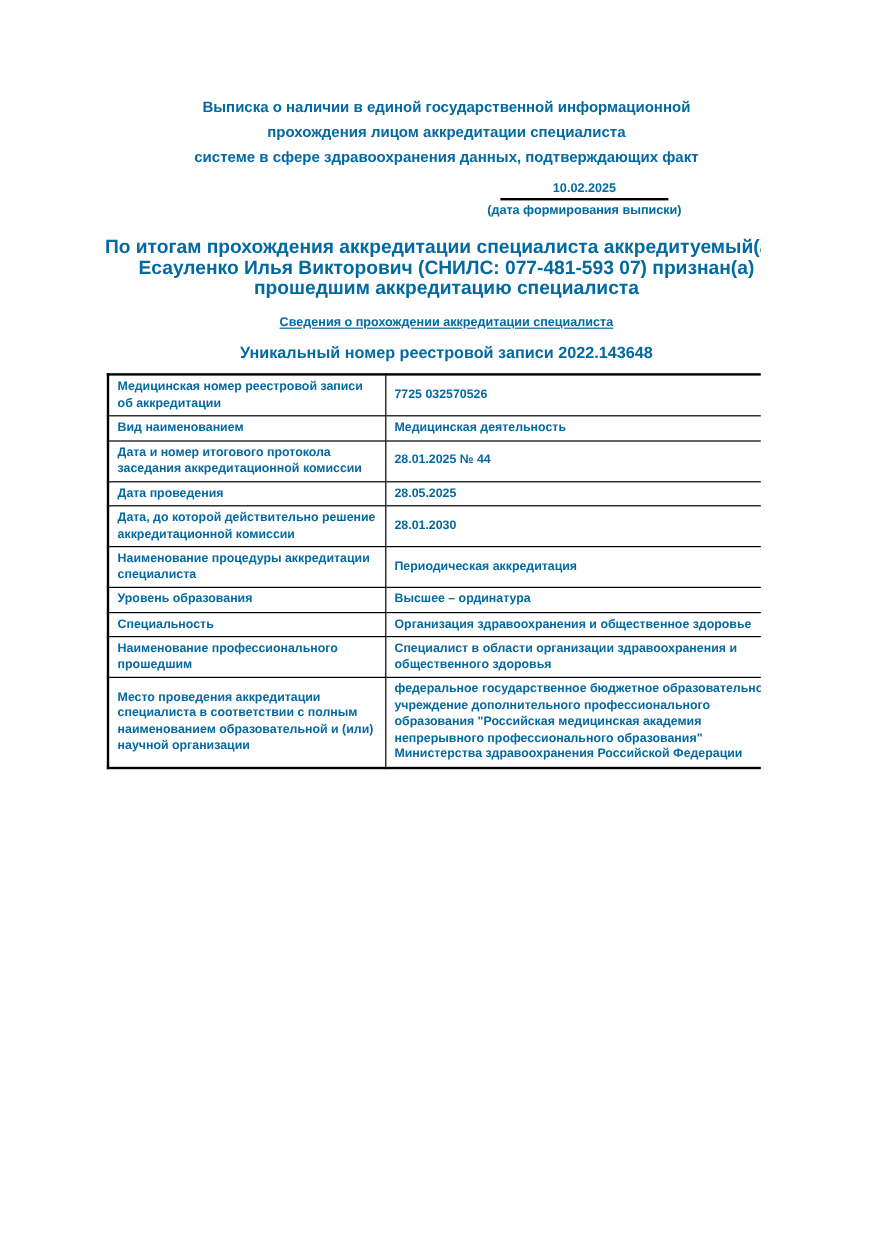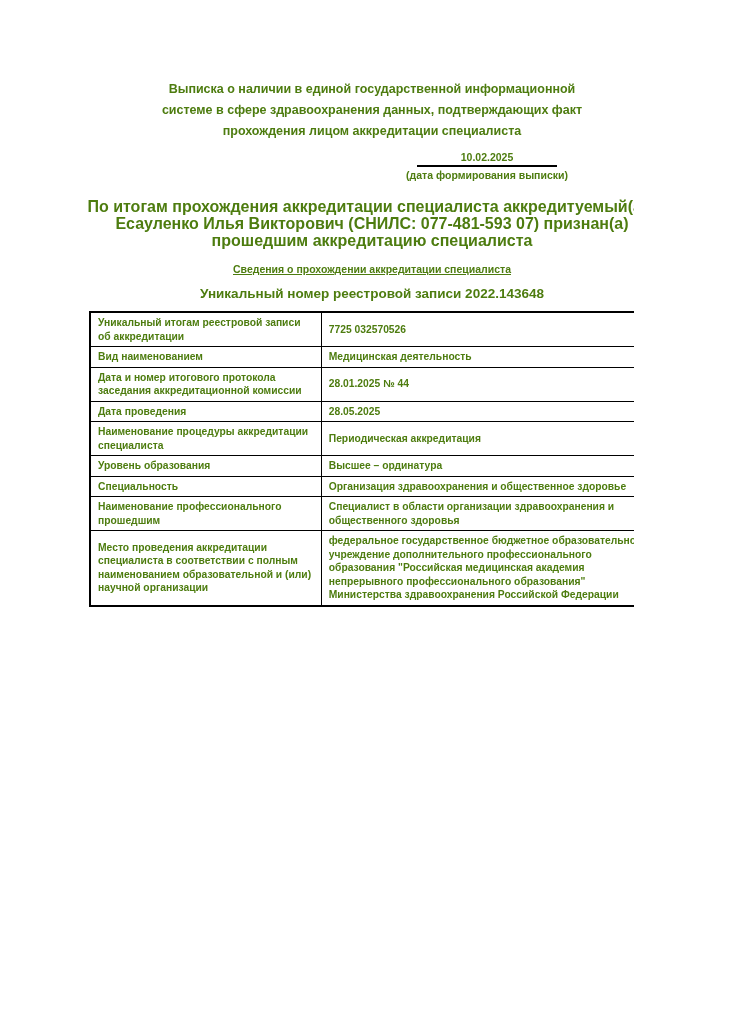--- a/index.html
+++ b/index.html
@@ -7,21 +7,21 @@
     padding: 0;
     background: #ffffff;
   }
   .page {
     position: relative;
     width: 634px;
     height: 1029px;
     background: #ffffff;
     font-family: "Liberation Sans", sans-serif;
     font-weight: bold;
-    color: #4d7c0f;
+    color: #0369a1;
     overflow: hidden;
   }
   .content {
     position: absolute;
     left: 89px;
     top: 0;
     width: 566px;
   }
   .doc-title {
     margin-top: 79px;
@@ -84,52 +84,56 @@
   }
 </style>
 </head>
 <body>
 
 <div class="page">
   <div class="content">
 
     <div class="doc-title">
       <div>Выписка о наличии в единой государственной информационной</div>
+      <div>прохождения лицом аккредитации специалиста</div>
       <div>системе в сфере здравоохранения данных, подтверждающих факт</div>
-      <div>прохождения лицом аккредитации специалиста</div>
     </div>
 
     <div class="date-block">
       <div class="date-value">10.02.2025</div>
       <div class="date-caption">(дата формирования выписки)</div>
     </div>
 
     <p class="paragraph">По итогам прохождения аккредитации специалиста аккредитуемый(ая) Есауленко Илья Викторович (СНИЛС: 077-481-593 07) признан(а) прошедшим аккредитацию специалиста</p>
 
     <div class="section-heading">Сведения о прохождении аккредитации специалиста</div>
 
     <div class="registry-heading">Уникальный номер реестровой записи 2022.143648</div>
 
     <table class="acc-table">
       <tbody>
         <tr>
-          <td class="label-cell">Уникальный итогам реестровой записи об аккредитации</td>
+          <td class="label-cell">Медицинская номер реестровой записи об аккредитации</td>
           <td class="value-cell">7725 032570526</td>
         </tr>
         <tr>
           <td class="label-cell">Вид наименованием</td>
           <td class="value-cell">Медицинская деятельность</td>
         </tr>
         <tr>
           <td class="label-cell">Дата и номер итогового протокола заседания аккредитационной комиссии</td>
           <td class="value-cell">28.01.2025 № 44</td>
         </tr>
         <tr>
           <td class="label-cell">Дата проведения</td>
           <td class="value-cell">28.05.2025</td>
+        </tr>
+        <tr>
+          <td class="label-cell">Дата, до которой действительно решение аккредитационной комиссии</td>
+          <td class="value-cell">28.01.2030</td>
         </tr>
         <tr>
           <td class="label-cell">Наименование процедуры аккредитации специалиста</td>
           <td class="value-cell">Периодическая аккредитация</td>
         </tr>
         <tr>
           <td class="label-cell">Уровень образования</td>
           <td class="value-cell">Высшее – ординатура</td>
         </tr>
         <tr>

